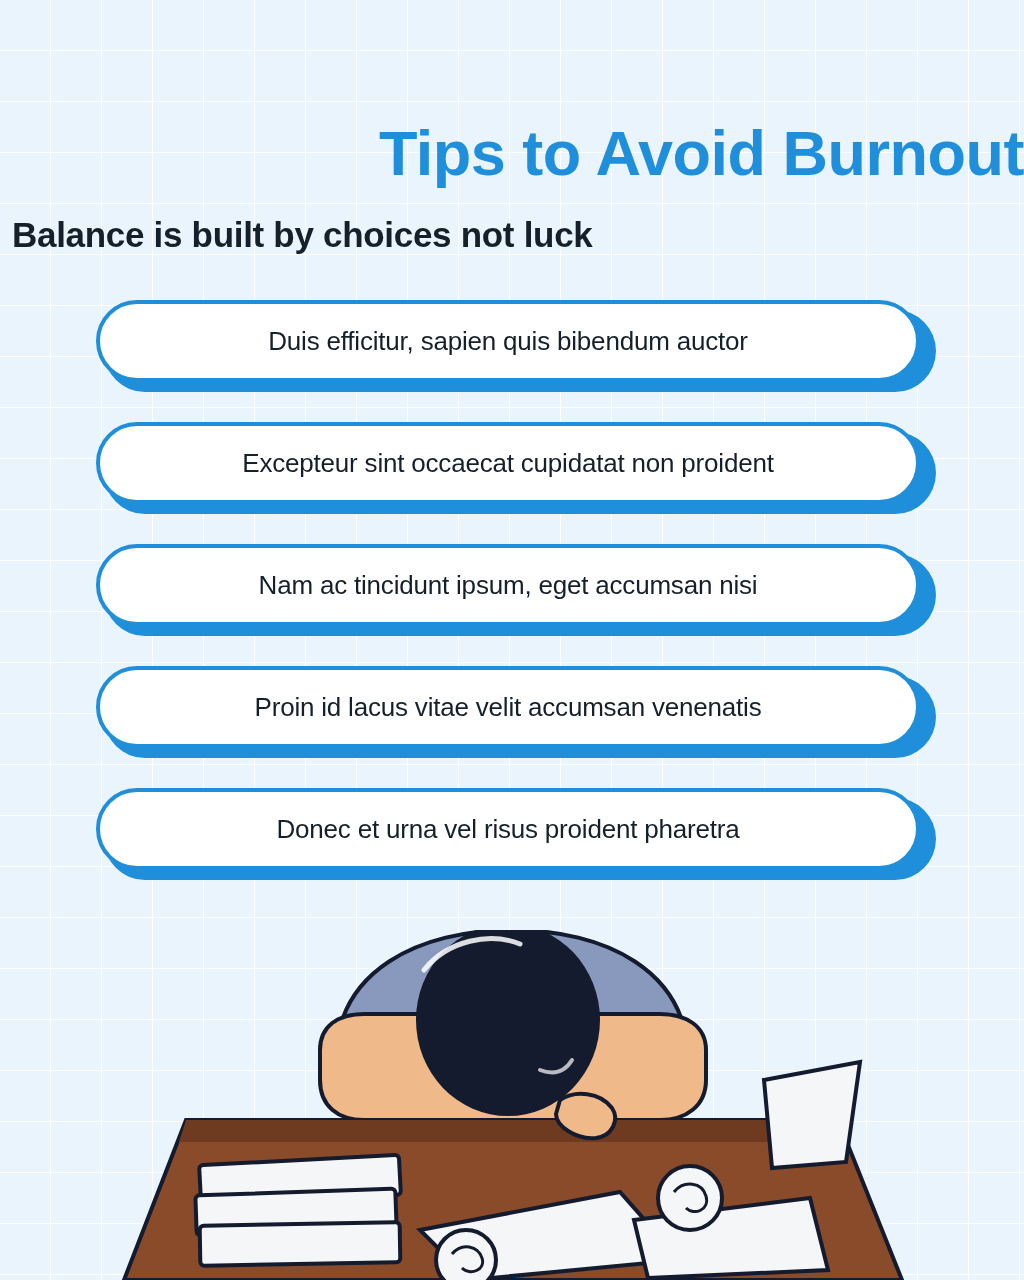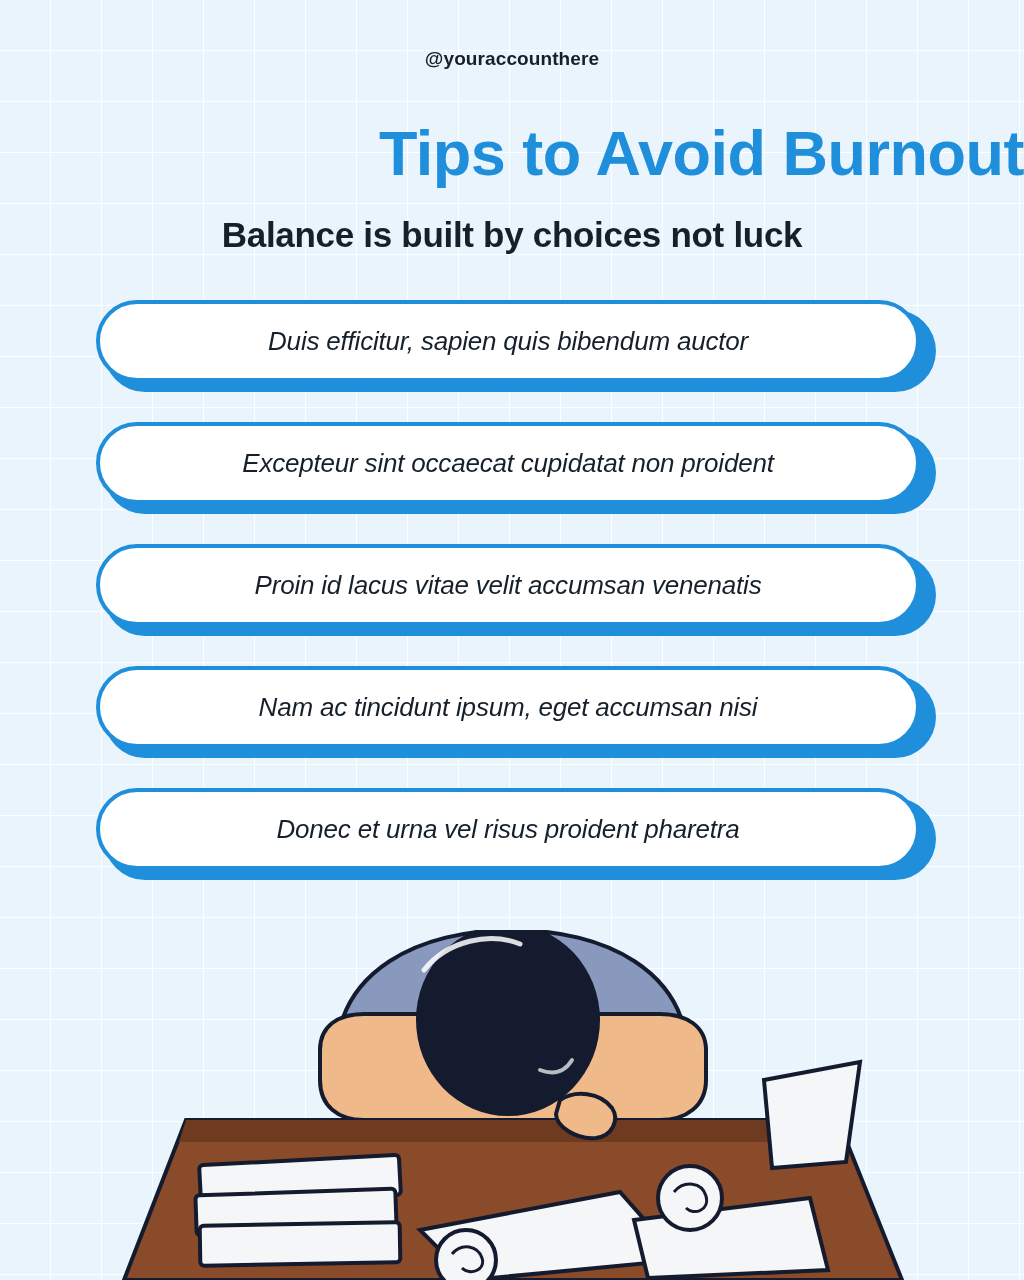--- a/index.html
+++ b/index.html
@@ -52,21 +52,20 @@
     color: #1f8fdb;
     letter-spacing: -0.5px;
     line-height: 1.05;
   }
 
   .subtitle {
     position: absolute;
     top: 215px;
     left: 0;
     right: 12px;
-    text-align: center;
     font-size: 35px;
     font-weight: 800;
     color: #16202b;
     letter-spacing: -0.3px;
     margin-left: 12px;
   }
 
   .tips {
     position: absolute;
     top: 300px;
@@ -104,38 +103,36 @@
     justify-content: center;
     padding: 0 26px;
   }
 
   .tip-text {
     font-size: 26px;
     font-weight: 400;
     color: #16202b;
     text-align: center;
     letter-spacing: -0.2px;
-    font-style: italic;
   }
 
   
   .illustration {
     position: absolute;
     left: 0;
     bottom: 0;
     width: 1024px;
     height: 350px;
   }
 </style>
 </head>
 <body>
 
 <div class="page">
 
-  <div class="handle">@youraccounthere</div>
 
   <h1 class="title">Tips to Avoid Burnout</h1>
 
   <h2 class="subtitle">Balance is built by choices not luck</h2>
 
   <div class="tips">
 
     <div class="tip">
       <div class="tip-shadow"></div>
       <div class="tip-pill">
@@ -146,28 +143,28 @@
     <div class="tip">
       <div class="tip-shadow"></div>
       <div class="tip-pill">
         <span class="tip-text">Excepteur sint occaecat cupidatat non proident</span>
       </div>
     </div>
 
     <div class="tip">
       <div class="tip-shadow"></div>
       <div class="tip-pill">
+        <span class="tip-text">Nam ac tincidunt ipsum, eget accumsan nisi</span>
+      </div>
+    </div>
+
+    <div class="tip">
+      <div class="tip-shadow"></div>
+      <div class="tip-pill">
         <span class="tip-text">Proin id lacus vitae velit accumsan venenatis</span>
-      </div>
-    </div>
-
-    <div class="tip">
-      <div class="tip-shadow"></div>
-      <div class="tip-pill">
-        <span class="tip-text">Nam ac tincidunt ipsum, eget accumsan nisi</span>
       </div>
     </div>
 
     <div class="tip">
       <div class="tip-shadow"></div>
       <div class="tip-pill">
         <span class="tip-text">Donec et urna vel risus proident pharetra</span>
       </div>
     </div>
 

